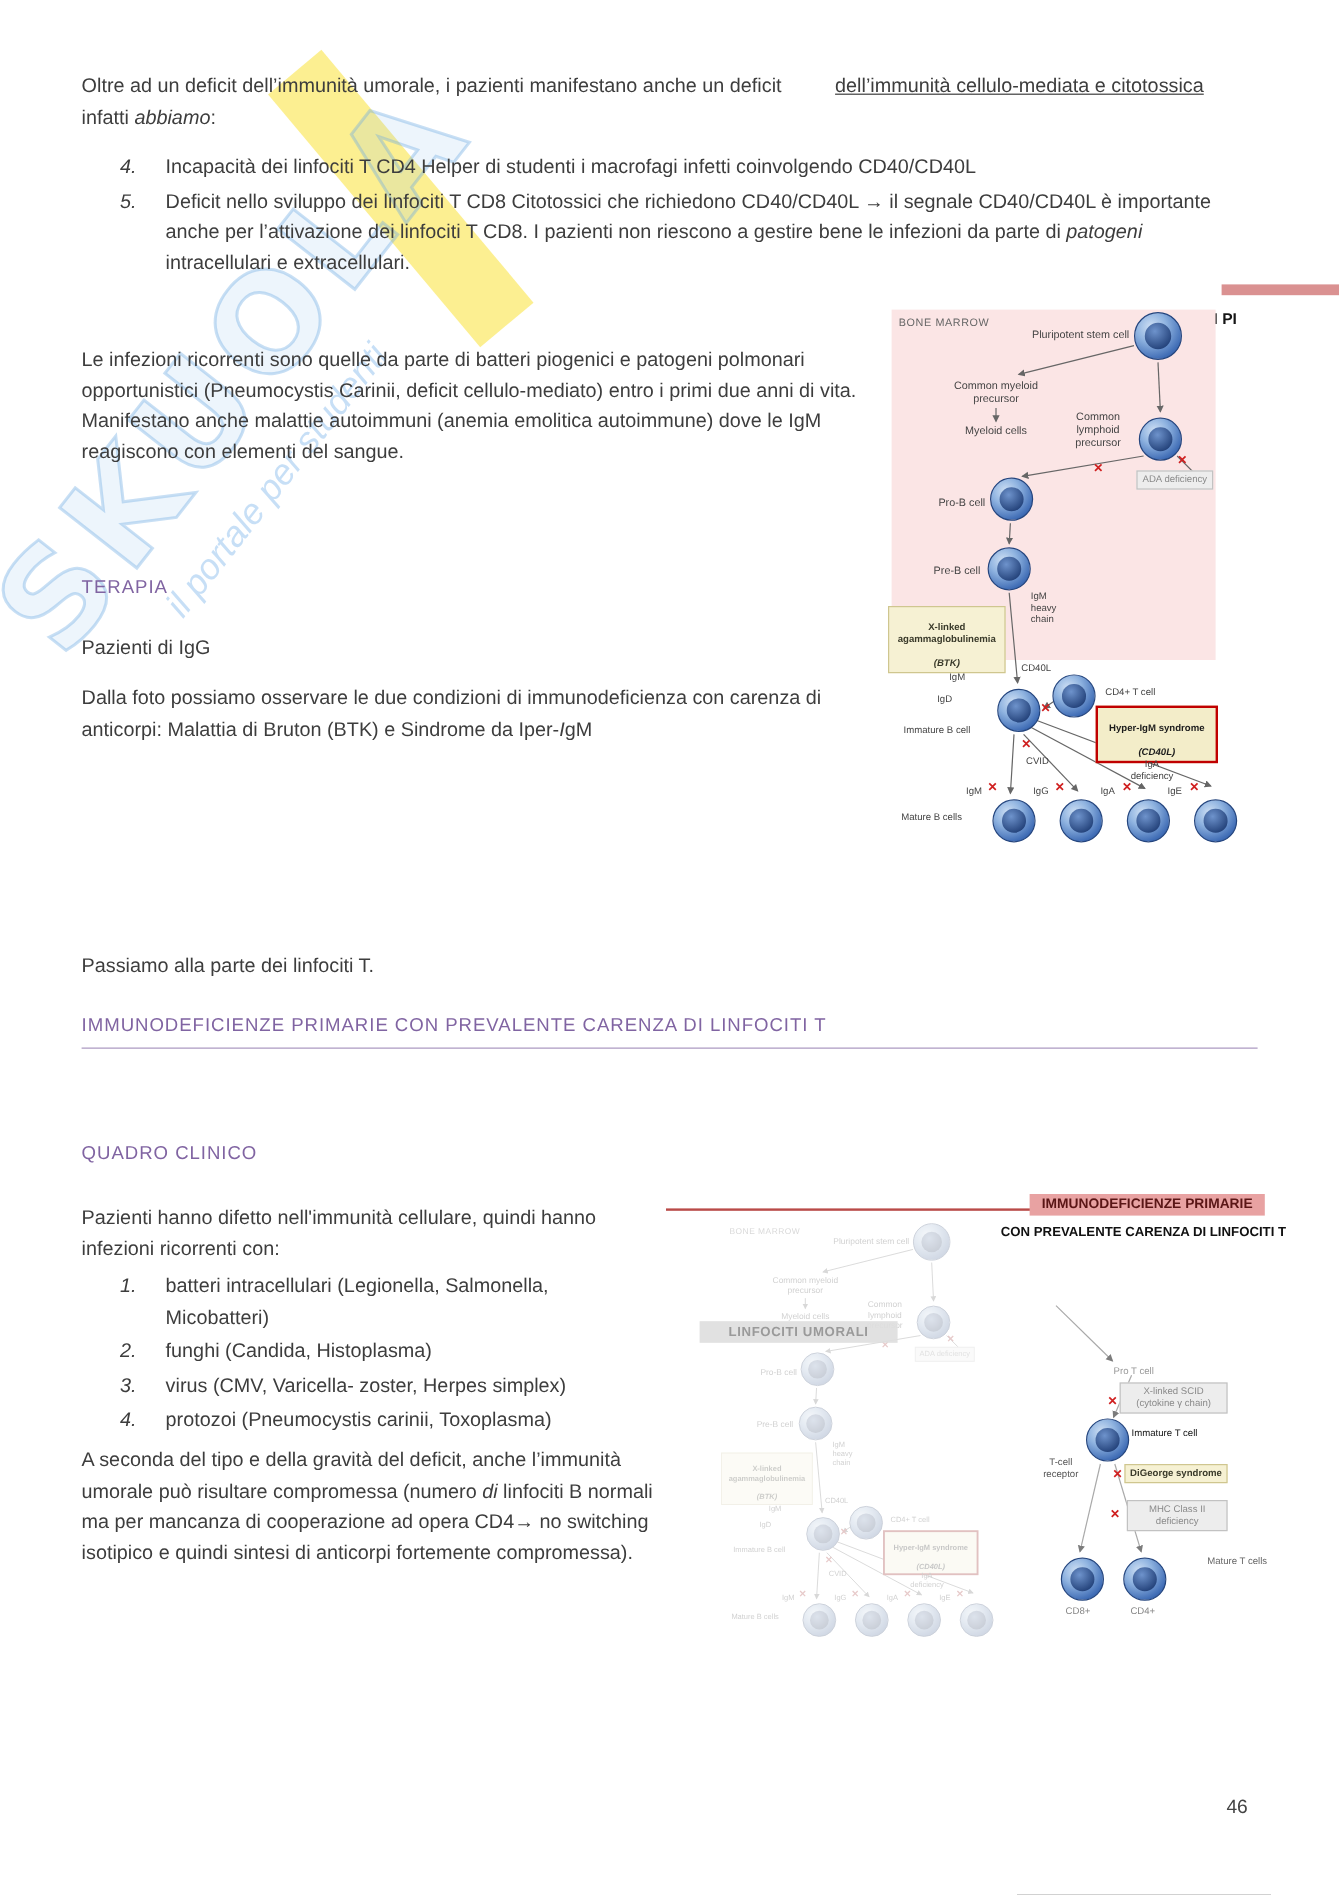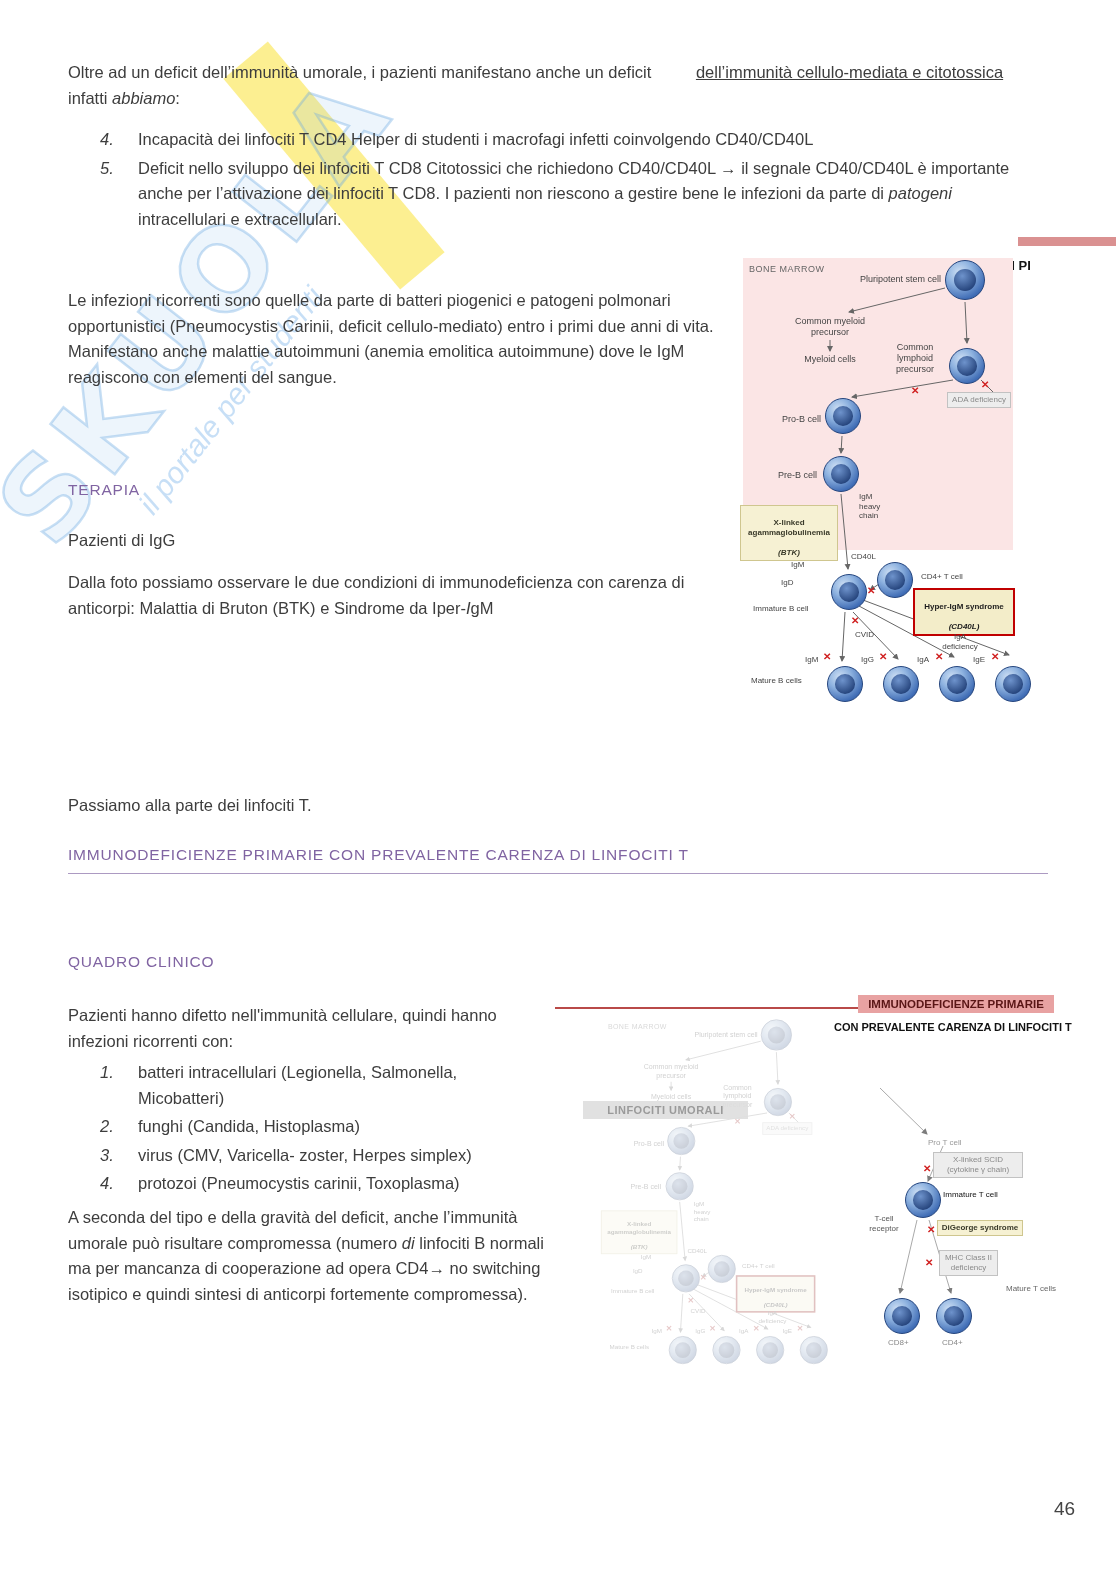--- a/index.html
+++ b/index.html
@@ -17,21 +17,21 @@
   .wm-tagline{position:absolute;left:132px;top:500px;font-size:30px;font-style:italic;
            color:rgba(130,185,235,0.45);transform:rotate(-52deg);transform-origin:left top;white-space:nowrap;}
   
   .content{left:0;top:0;width:100%;height:100%;z-index:1;}
   .body-text{font-size:16.5px;line-height:1.55;color:#3d3d3d;}
   .u{text-decoration:underline;margin-left:40px;}
   .h-purple{color:#8064A2;font-size:15.5px;letter-spacing:0.8px;}
   .rule-heading{border-bottom:1px solid rgba(128,100,162,0.65);padding-bottom:9px;}
   .li{display:flex;margin-bottom:3px;}
   .li .num{font-style:italic;width:38px;flex:none;}
-  .pagenum{font-size:19px;color:#444;margin-left:32px;}
+  .pagenum{font-size:16px;color:#444;}
   
   .dlabel{position:absolute;font-size:9px;line-height:1.2;color:#444;white-space:pre-line;}
   .small8{font-size:8px;}
   .dbox{position:absolute;font-size:8px;line-height:1.25;text-align:center;padding:2px 3px;box-sizing:border-box;white-space:pre-line;}
   .ybox{background:#f6f1d3;border:1px solid #cfc68f;color:#3a3a2a;}
   .gbox{background:#ededed;border:1px solid #c2c2c2;color:#8a8a8a;}
   .rbox{background:#f3edc9;border:2px solid #c00000;color:#1c1c1c;font-weight:bold;}
   .cell{position:absolute;width:36px;height:36px;border-radius:50%;
         background:radial-gradient(circle at 35% 30%, #cfe0f4 0%, #8fb3e0 35%, #3f6cb5 75%, #2a4f8f 100%);
         border:1px solid #24457e;box-sizing:border-box;}
@@ -313,23 +313,23 @@
       </svg>
 
       <div class="dlabel small8" style="left:383px;top:150px;color:#999;">Pro T cell</div>
       <div class="dbox gbox" style="left:388px;top:164px;width:90px;">X-linked SCID
 (cytokine γ chain)</div>
       <div class="cell" style="left:360px;top:194px;"></div>
       <div class="dlabel small8" style="left:398px;top:202px;color:#111;">Immature T cell</div>
       <div class="dlabel small8" style="left:320px;top:226px;width:38px;text-align:center;color:#555;">T-cell
 receptor</div>
       <div class="dbox ybox" style="left:392px;top:232px;width:86px;font-weight:bold;">DiGeorge syndrome</div>
-      <div class="dbox gbox" style="left:394px;top:262px;width:59px;text-align:center;">MHC Class II
+      <div class="dbox gbox" style="left:394px;top:262px;width:84px;text-align:center;">MHC Class II
 deficiency</div>
-      <div class="dlabel small8" style="left:416px;top:296px;color:#666;padding-left:45px;">Mature T cells</div>
+      <div class="dlabel small8" style="left:416px;top:308px;color:#666;padding-left:45px;">Mature T cells</div>
       <div class="cell" style="left:339px;top:310px;"></div>
       <div class="cell" style="left:391px;top:310px;"></div>
       <div class="dlabel small8" style="left:343px;top:350px;color:#888;">CD8+</div>
       <div class="dlabel small8" style="left:397px;top:350px;color:#888;">CD4+</div>
 
       <span class="xmark" style="left:378px;top:176px;">✕</span>
       <span class="xmark" style="left:382px;top:237px;">✕</span>
       <span class="xmark" style="left:380px;top:270px;">✕</span>
     </div>
 

